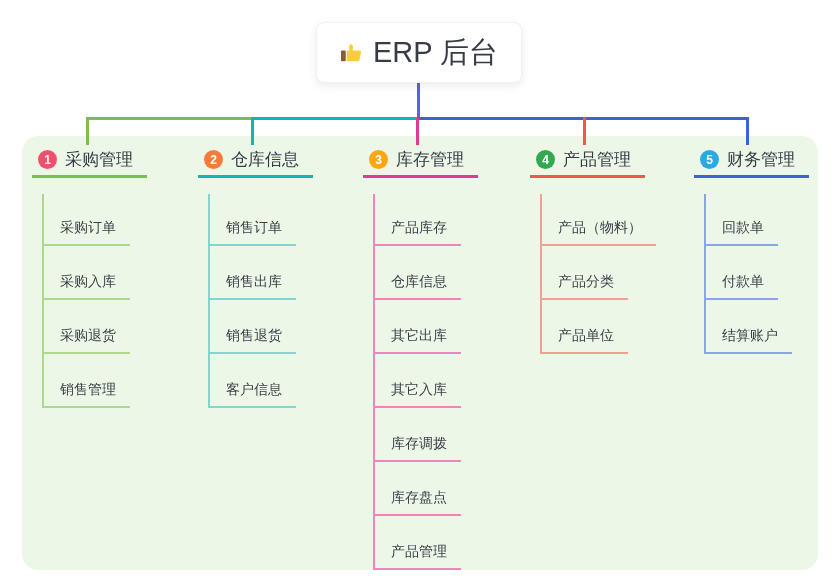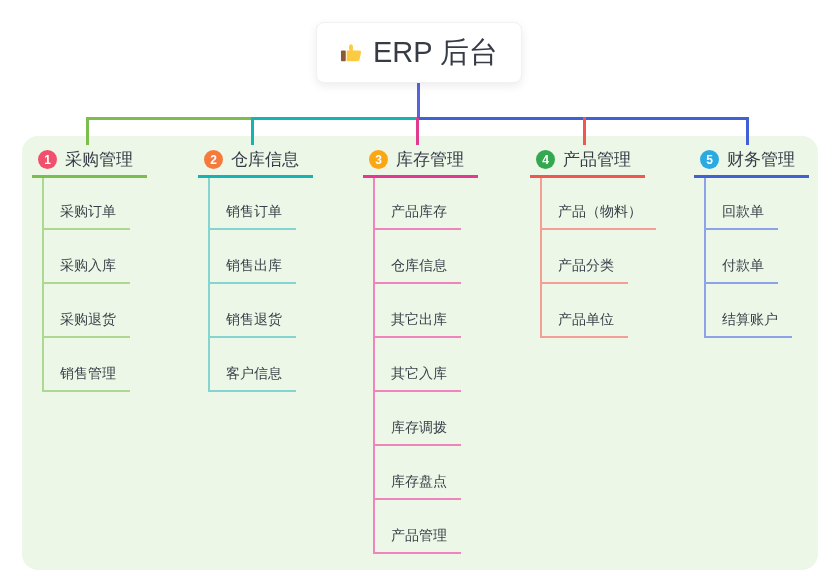--- a/index.html
+++ b/index.html
@@ -32,20 +32,21 @@
     white-space:nowrap;
   }
   .badge{
     width:19px;height:19px;border-radius:50%;
     display:flex;align-items:center;justify-content:center;
     color:#fff;font-size:12px;font-weight:700;flex:0 0 auto;
   }
   .children{
     margin-left:10px;
     border-left:2px solid;
+    margin-top:16px;
   }
   .child{
     box-sizing:border-box;
     height:54px;
     display:flex;align-items:flex-end;
     padding:0 14px 7px 16px;
     border-bottom:2px solid;
     font-size:14px;color:#3a3f47;
     width:max-content;white-space:nowrap;
   }

